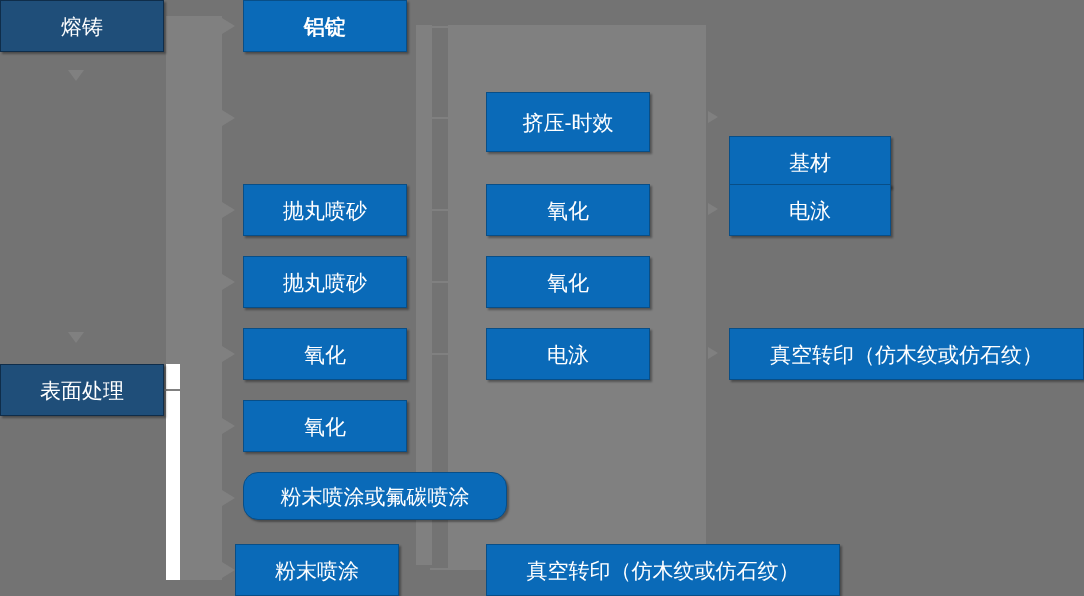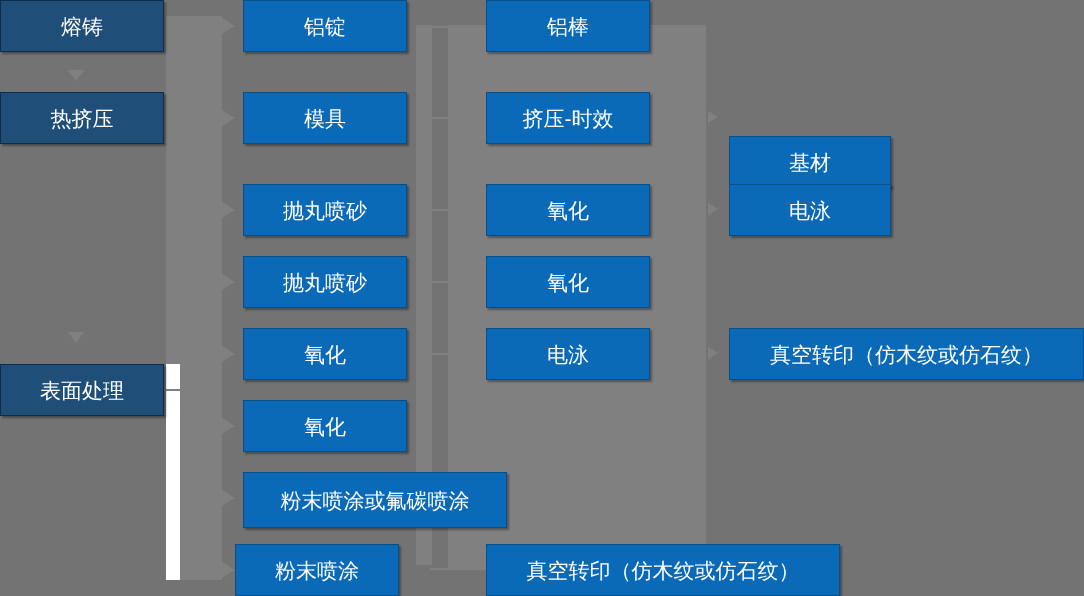--- a/index.html
+++ b/index.html
@@ -110,65 +110,56 @@
   <div class="hline" style="left:430px; top:568px; width:20px;"></div>
 
   <div class="tick-arrow" style="left:708px; top:111px;"></div>
   <div class="tick-arrow" style="left:708px; top:203px;"></div>
   <div class="tick-arrow" style="left:708px; top:347px;"></div>
 
   <div class="node dark" style="left:0px; top:0px; width:164px; height:52px;">
     <span>熔铸</span>
   </div>
 
-  <div class="node dark" style="left:0px; top:92px; width:164px; height:52px;">
-    <span>热挤压</span>
-  </div>
 
   <div class="node dark" style="left:0px; top:364px; width:164px; height:52px;">
     <span>表面处理</span>
   </div>
 
-  <div class="node mid" style="left:243px; top:0px; width:164px; height:52px;">
+  <div class="node mid" style="left:243px; top:0px; width:164px; height:52px;font-weight:bold;">
     <span>铝锭</span>
   </div>
 
-  <div class="node mid" style="left:243px; top:92px; width:164px; height:52px;">
-    <span>模具</span>
-  </div>
 
   <div class="node mid" style="left:243px; top:184px; width:164px; height:52px;">
     <span>抛丸喷砂</span>
   </div>
 
   <div class="node mid" style="left:243px; top:256px; width:164px; height:52px;">
     <span>抛丸喷砂</span>
   </div>
 
   <div class="node mid" style="left:243px; top:328px; width:164px; height:52px;">
     <span>氧化</span>
   </div>
 
   <div class="node mid" style="left:243px; top:400px; width:164px; height:52px;">
     <span>氧化</span>
   </div>
 
-  <div class="node mid wide" style="left:243px; top:472px; width:264px; height:56px;">
+  <div class="node mid wide" style="left:243px; top:472px; width:264px; height:48px;border-radius:15px;">
     <span>粉末喷涂或氟碳喷涂</span>
   </div>
 
   <div class="node mid" style="left:235px; top:544px; width:164px; height:52px;">
     <span>粉末喷涂</span>
   </div>
 
-  <div class="node mid" style="left:486px; top:0px; width:164px; height:52px;">
-    <span>铝棒</span>
-  </div>
 
-  <div class="node mid" style="left:486px; top:92px; width:164px; height:52px;">
+  <div class="node mid" style="left:486px; top:92px; width:164px; height:60px;">
     <span>挤压-时效</span>
   </div>
 
   <div class="node mid" style="left:486px; top:184px; width:164px; height:52px;">
     <span>氧化</span>
   </div>
 
   <div class="node mid" style="left:486px; top:256px; width:164px; height:52px;">
     <span>氧化</span>
   </div>

